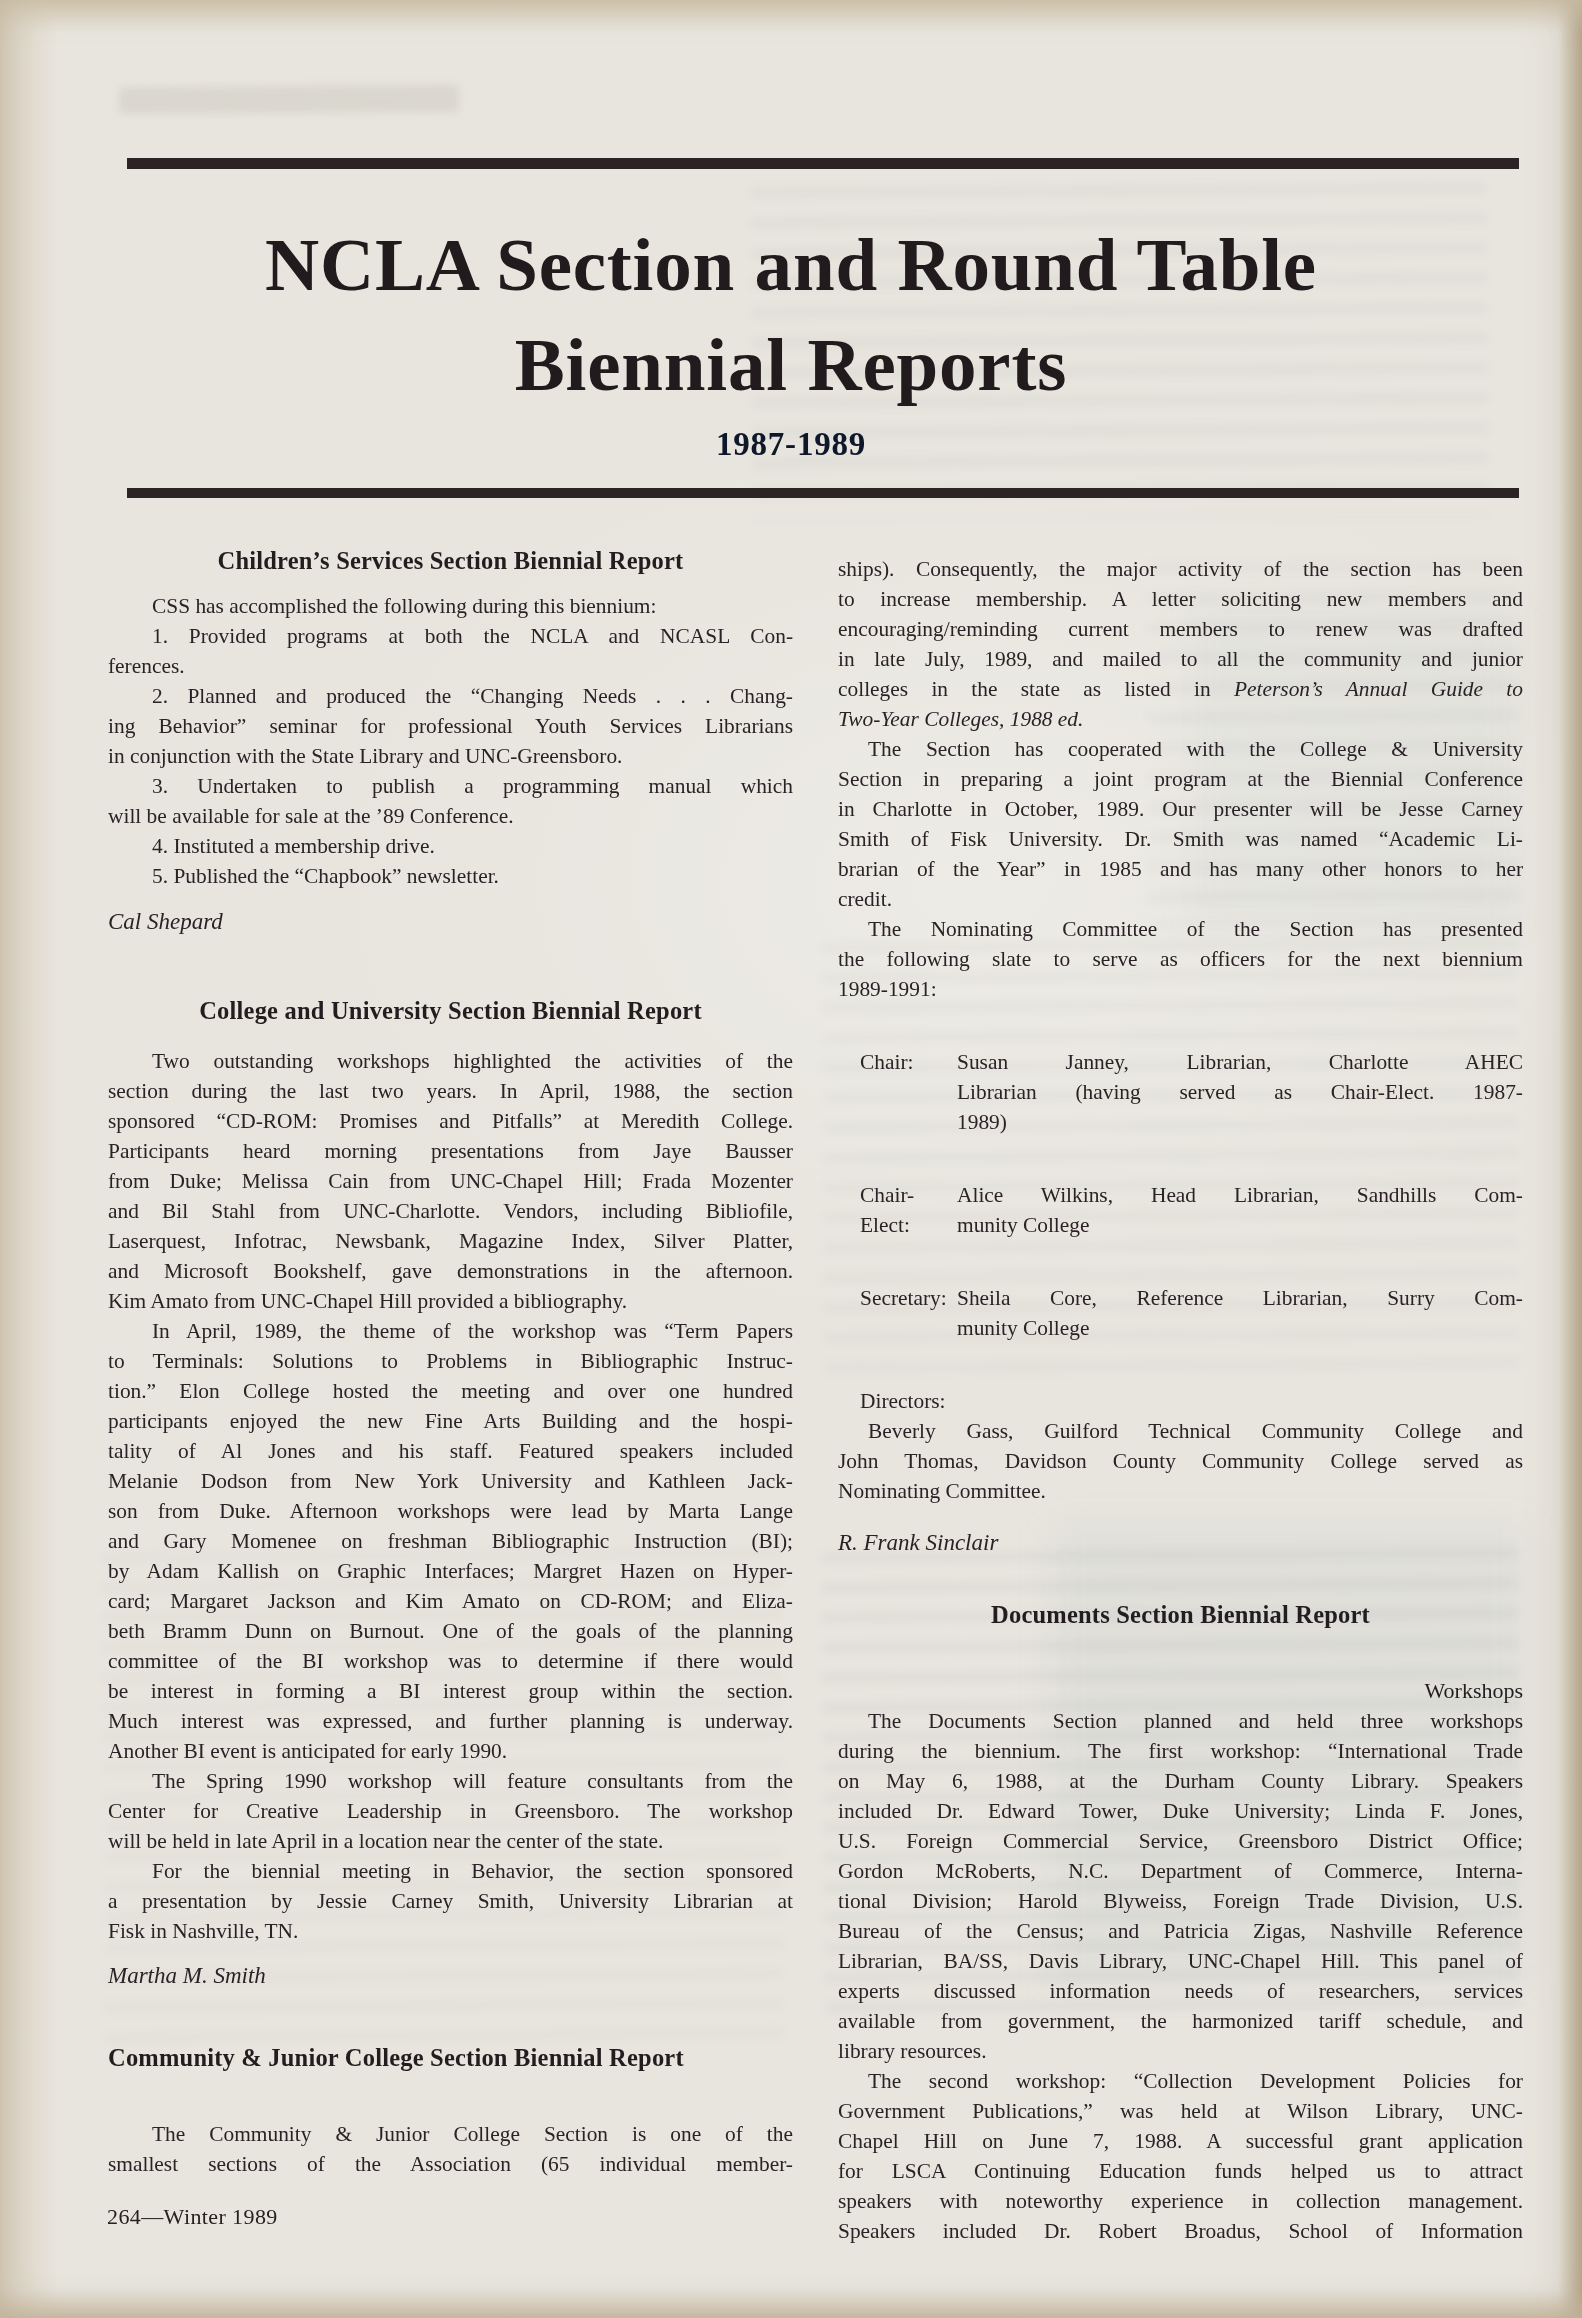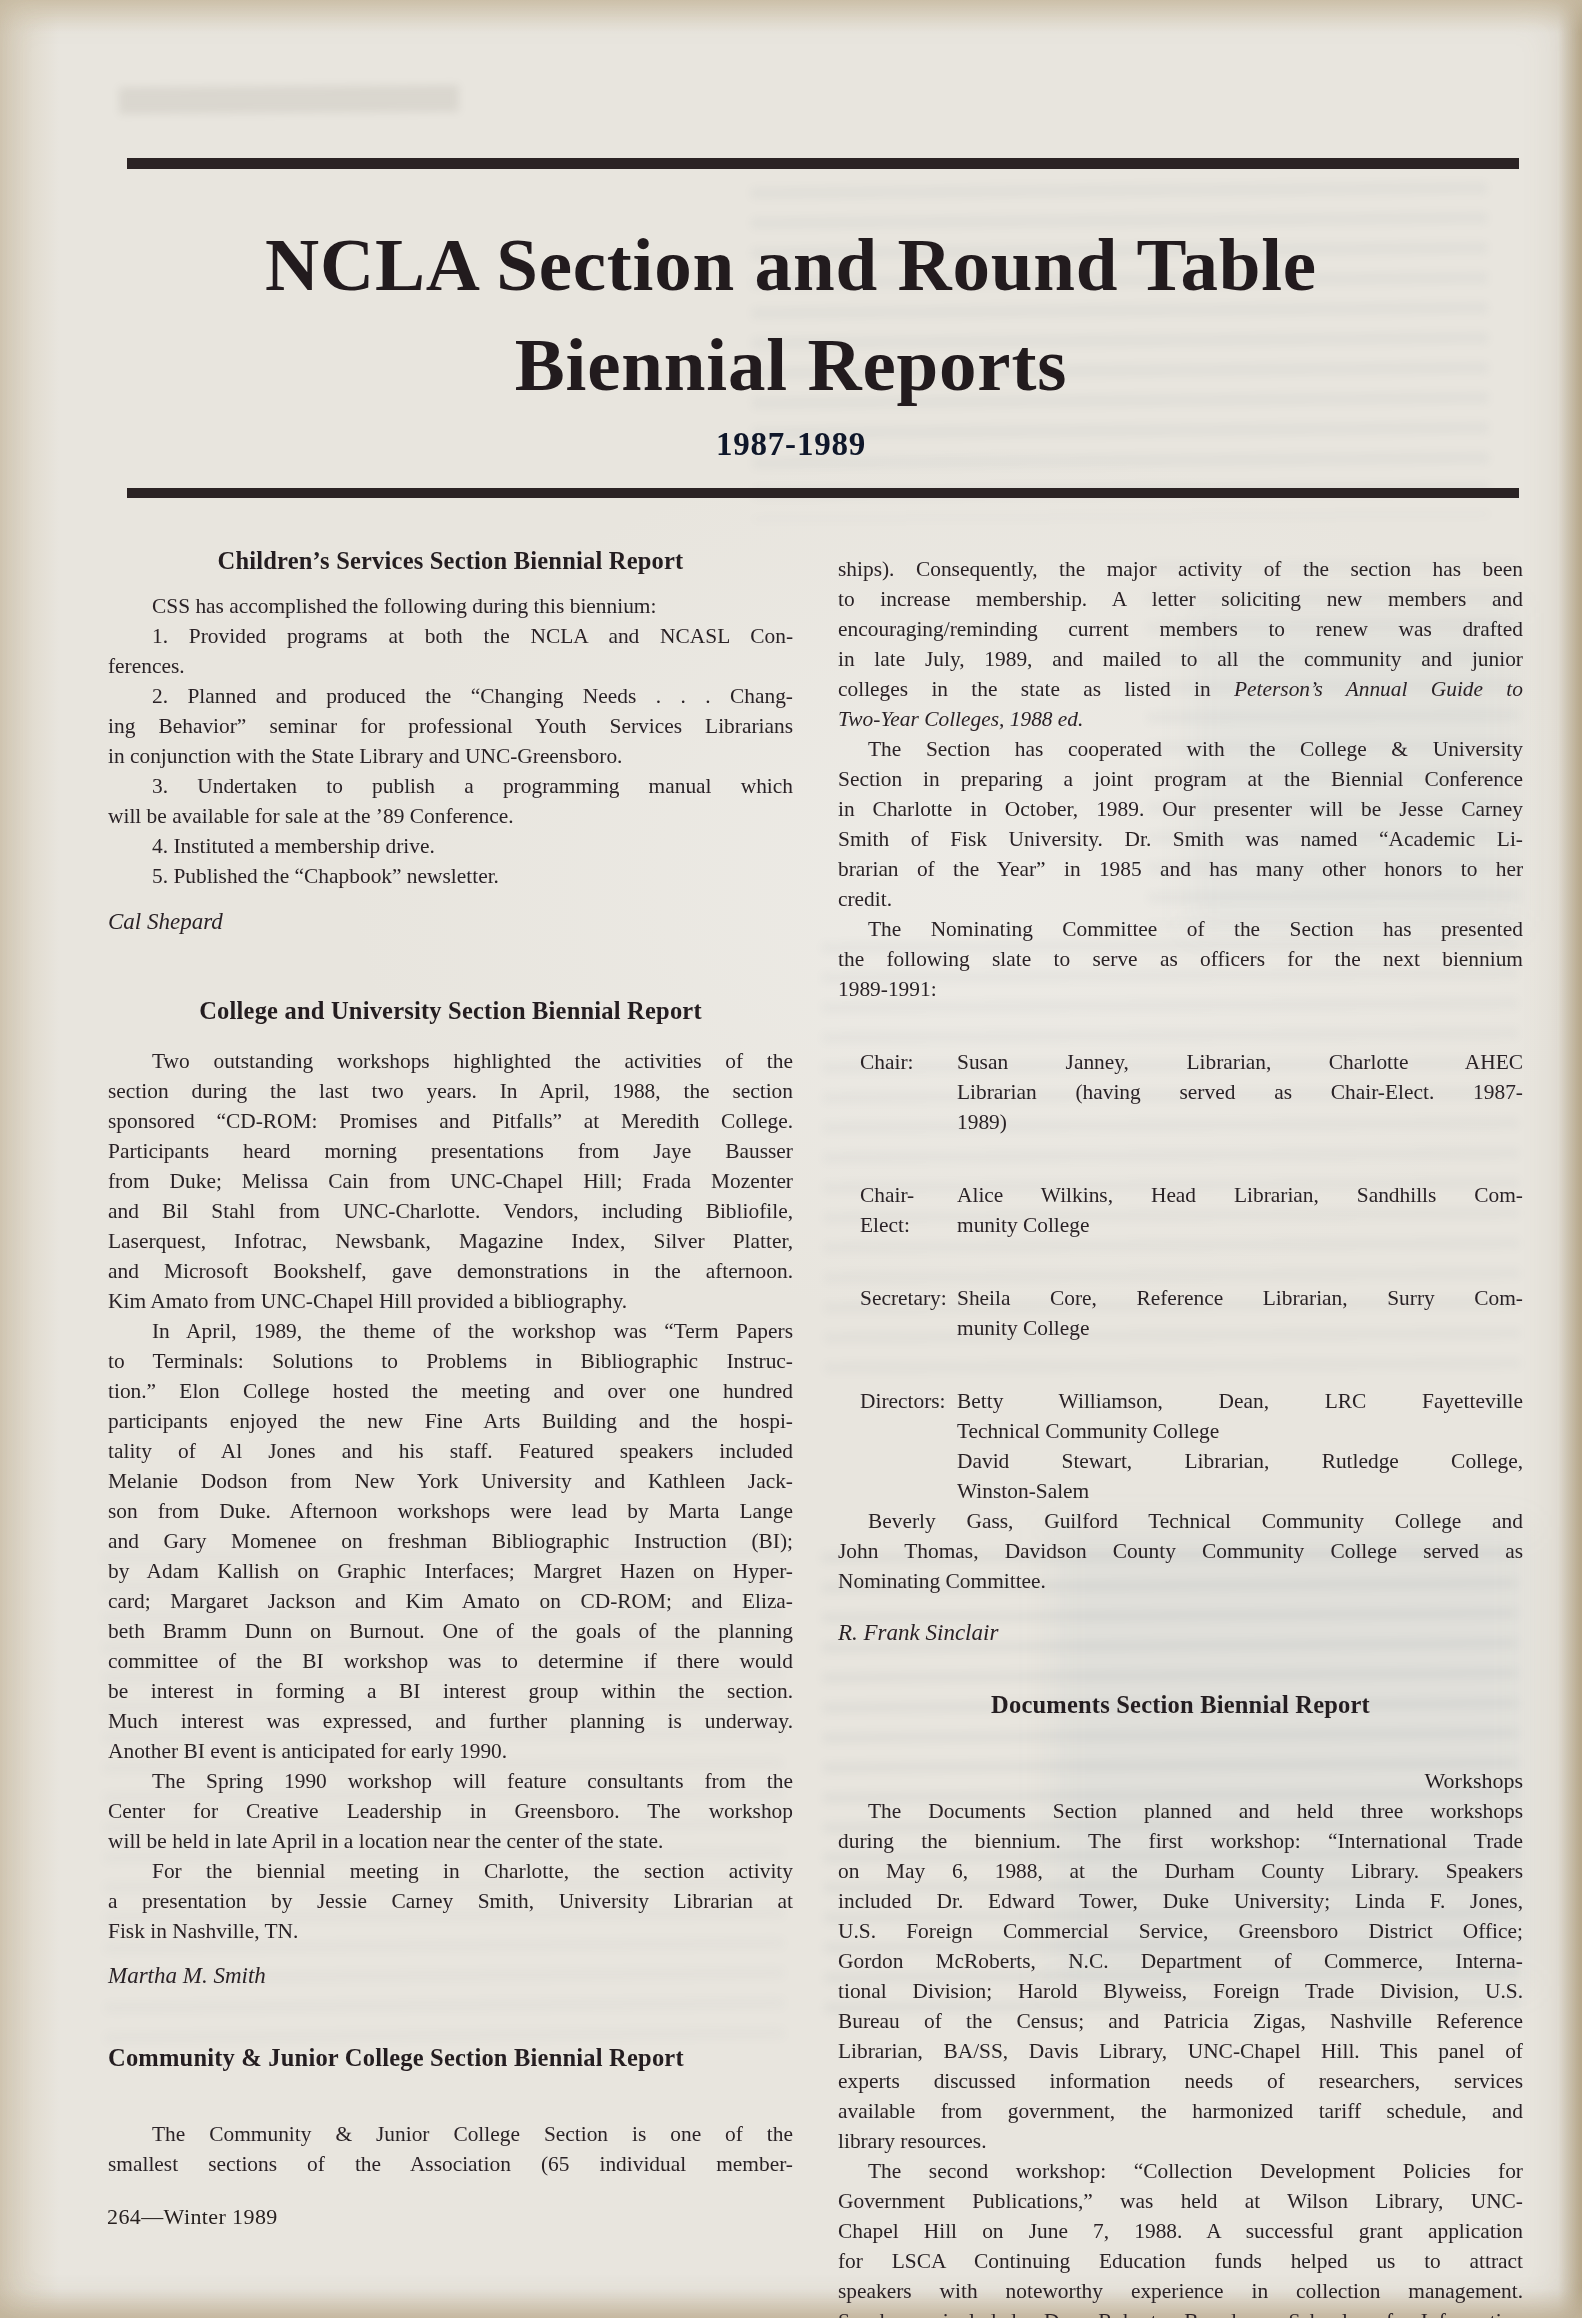--- a/index.html
+++ b/index.html
@@ -137,21 +137,21 @@
       <div class="line">be interest in forming a BI interest group within the section.</div>
       <div class="line">Much interest was expressed, and further planning is underway.</div>
       <div class="line noj">Another BI event is anticipated for early 1990.</div>
     </div>
     <div class="para ">
       <div class="line first">The Spring 1990 workshop will feature consultants from the</div>
       <div class="line">Center for Creative Leadership in Greensboro. The workshop</div>
       <div class="line noj">will be held in late April in a location near the center of the state.</div>
     </div>
     <div class="para ">
-      <div class="line first">For the biennial meeting in Charlotte, the section activity</div>
+      <div class="line first">For the biennial meeting in Behavior, the section sponsored</div>
       <div class="line">a presentation by Jessie Carney Smith, University Librarian at</div>
       <div class="line noj">Fisk in Nashville, TN.</div>
     </div>
     <div class="signature" style="margin-top: 13.4px;">Martha M. Smith</div>
     <div class="heading" style="margin-top: 51px;">Community &amp; Junior College Section Biennial Report</div>
     <div class="para " style="margin-top: 47px;">
       <div class="line first">The Community &amp; Junior College Section is one of the</div>
       <div class="line">smallest sections of the Association (65 individual member-</div>
     </div>
   </div>
@@ -195,26 +195,20 @@
       </div>
       <div class="officer-row">
         <div class="officer-label">Secretary:</div>
         <div class="officer-values">
           <div class="line">Sheila Core, Reference Librarian, Surry Com-</div>
           <div class="line noj">munity College</div>
         </div>
       </div>
       <div class="officer-row">
         <div class="officer-label">Directors:</div>
-        <div class="officer-values">
-          <div class="line">Betty Williamson, Dean, LRC Fayetteville</div>
-          <div class="line noj">Technical Community College</div>
-          <div class="line">David Stewart, Librarian, Rutledge College,</div>
-          <div class="line noj">Winston-Salem</div>
-        </div>
       </div>
     </div>
     <div class="para ind38">
       <div class="line first">Beverly Gass, Guilford Technical Community College and</div>
       <div class="line">John Thomas, Davidson County Community College served as</div>
       <div class="line noj">Nominating Committee.</div>
     </div>
     <div class="signature" style="margin-top: 21.4px;">R. Frank Sinclair</div>
     <div class="heading center" style="margin-top: 41px;">Documents Section Biennial Report</div>
     <div class="subheading" style="margin-top: 47px;">Workshops</div>

